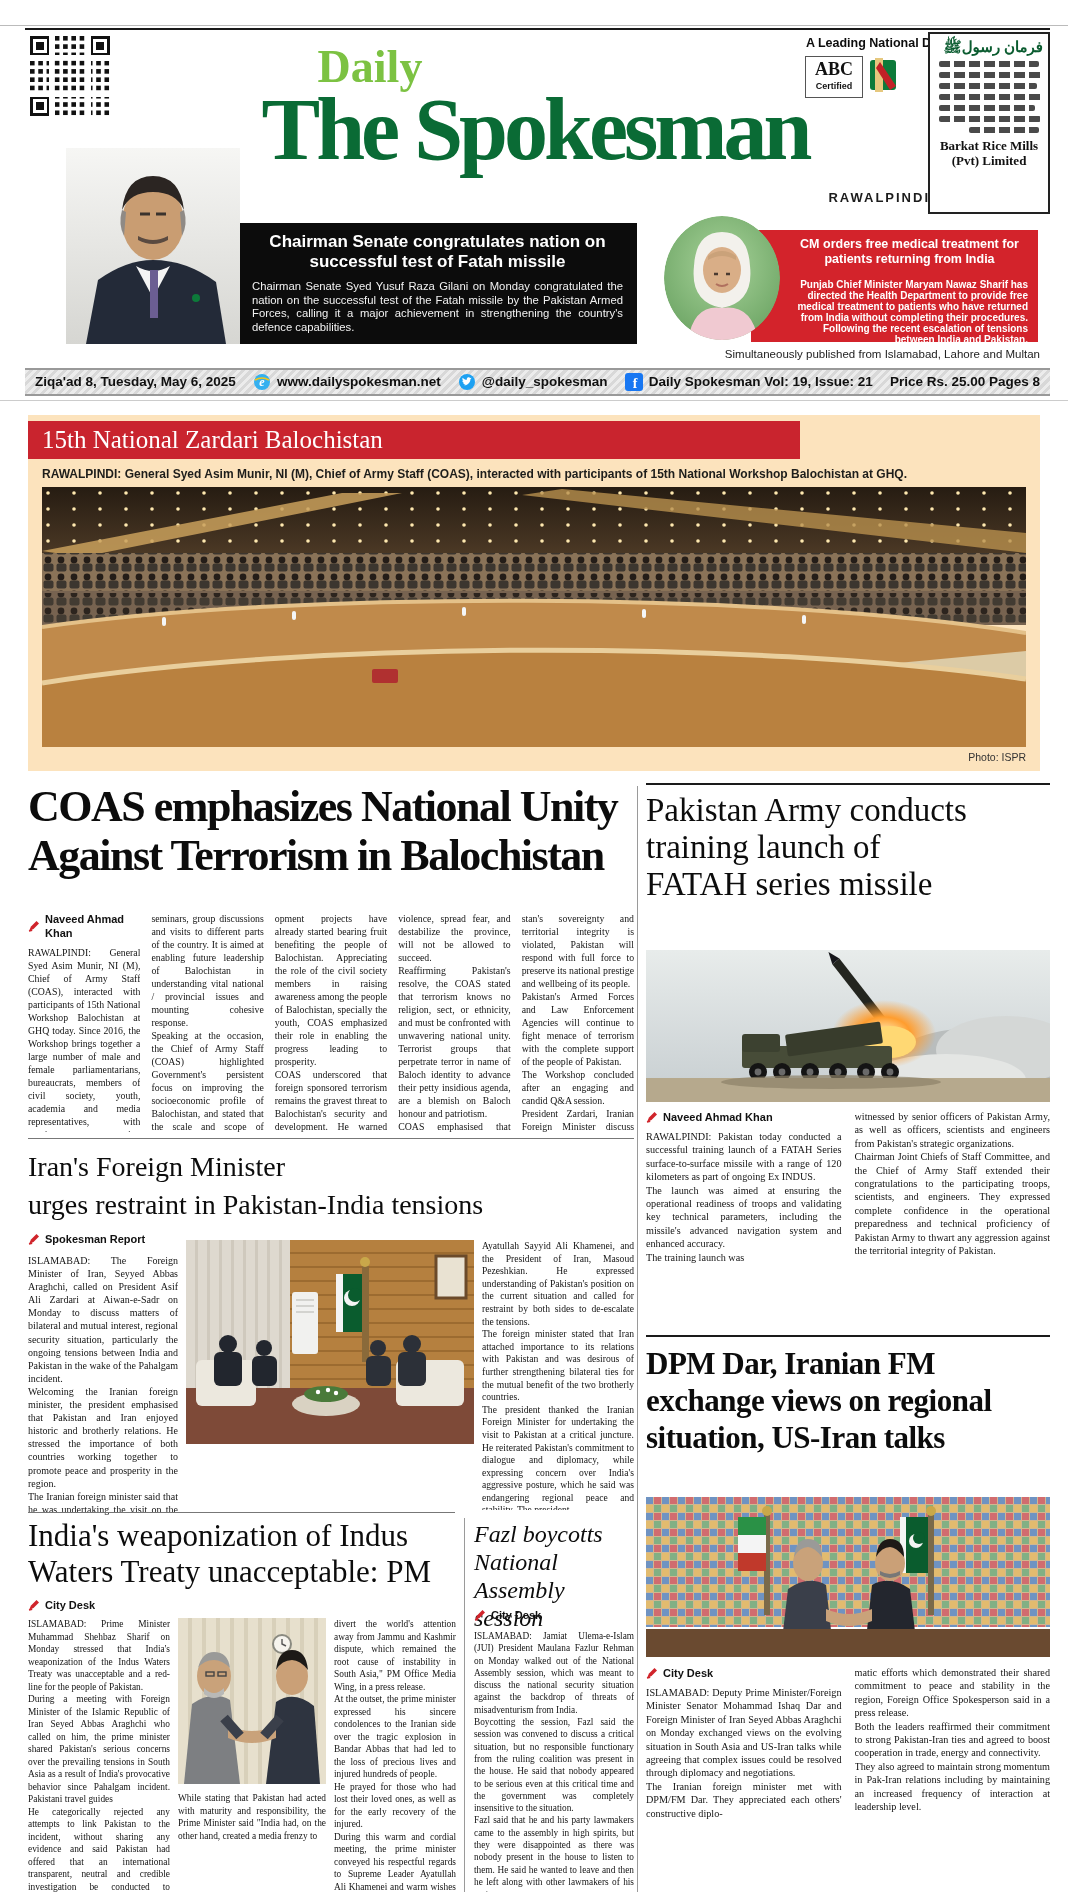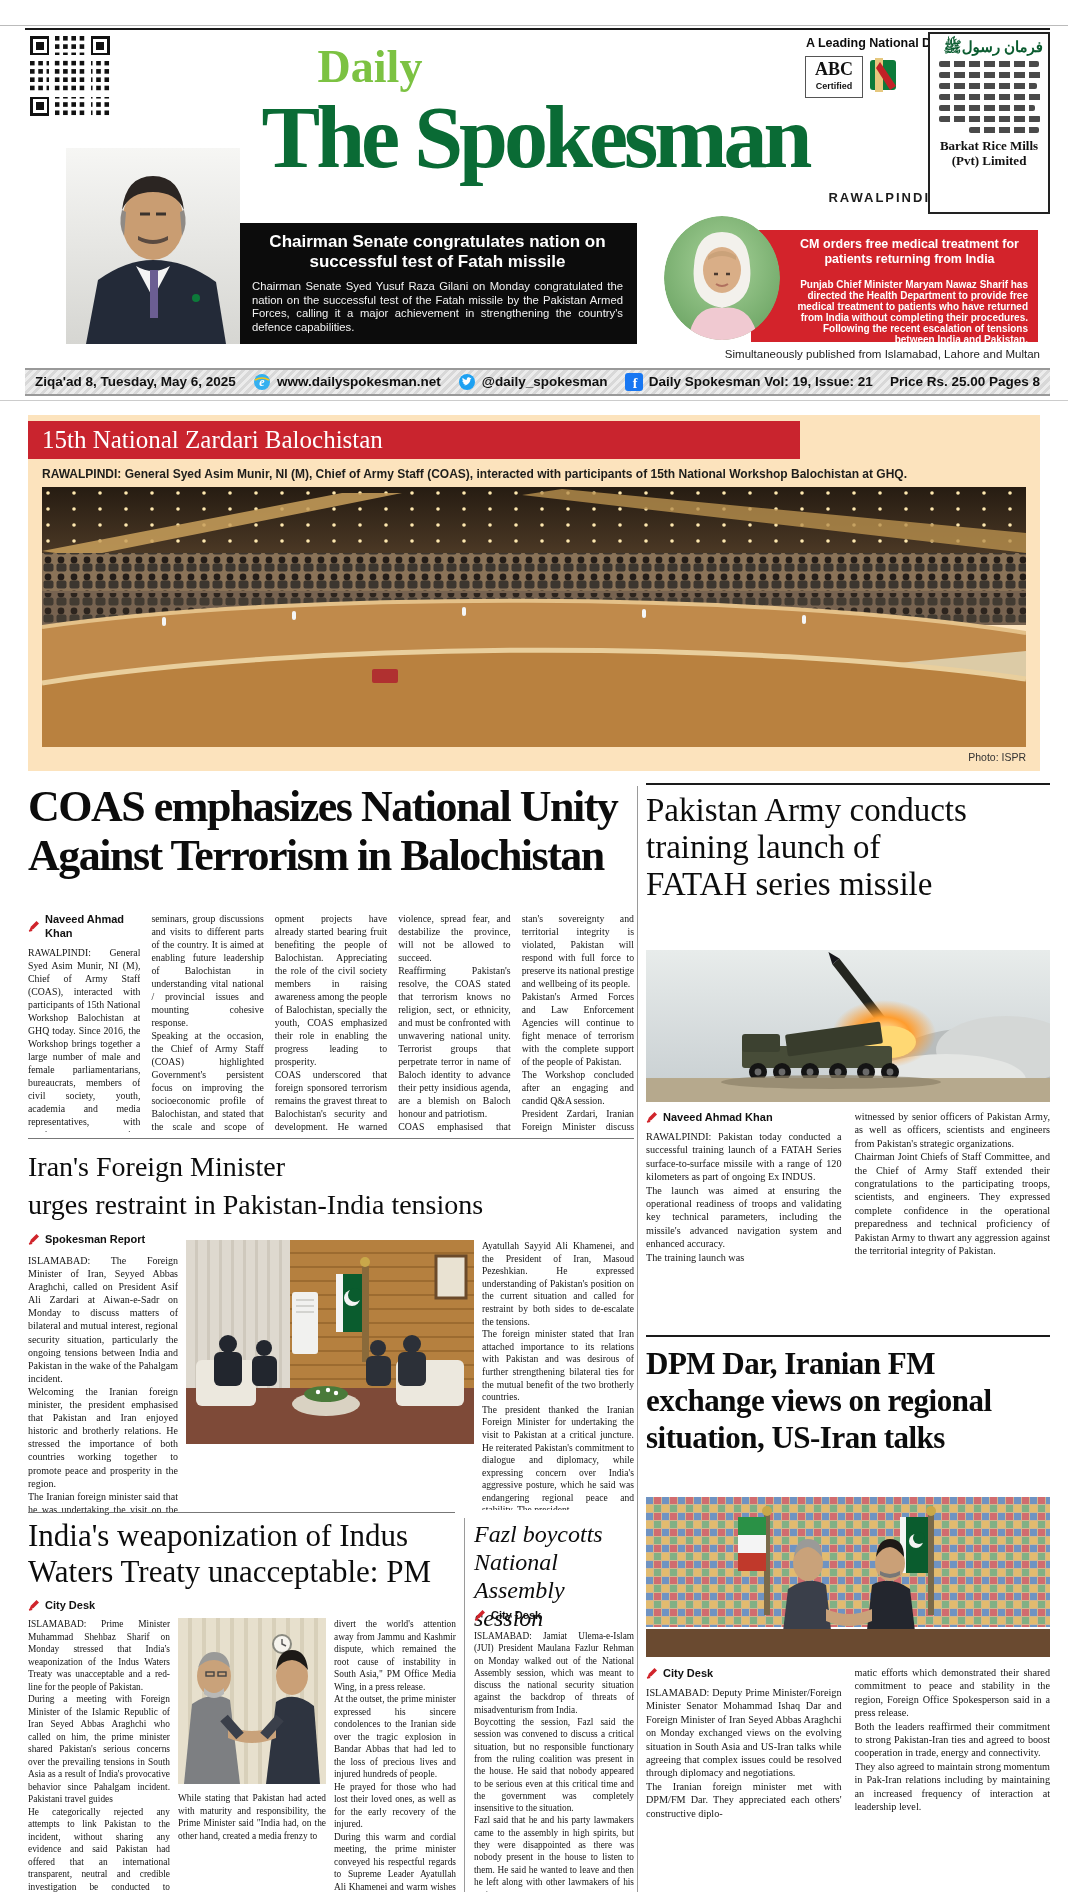--- a/index.html
+++ b/index.html
@@ -49,21 +49,21 @@
       <rect x="2" y="2" width="3" height="3" fill="#111"></rect>
     <rect x="22" y="0" width="7" height="7" fill="#111"></rect>
       <rect x="23" y="1" width="5" height="5" fill="#fff"></rect>
       <rect x="24" y="2" width="3" height="3" fill="#111"></rect>
     <rect x="0" y="22" width="7" height="7" fill="#111"></rect>
       <rect x="1" y="23" width="5" height="5" fill="#fff"></rect>
       <rect x="2" y="24" width="3" height="3" fill="#111"></rect>
   </svg>
 
   <div class="abs serif" style="left:290px;top:40px;width:160px;text-align:center;font-size:46px;font-weight:bold;color:#7cc242;">Daily</div>
-  <div class="abs serif" style="left:130px;top:84px;width:810px;text-align:center;font-size:88px;line-height:108px;font-weight:bold;color:#0a6b35;letter-spacing:-4px;">The Spokesman</div>
+  <div class="abs serif" style="left:130px;top:76px;width:810px;text-align:center;font-size:88px;line-height:108px;font-weight:bold;color:#0a6b35;letter-spacing:-4px;">The Spokesman</div>
   <div class="abs sans" style="left:790px;top:190px;width:140px;text-align:right;font-size:13px;font-weight:bold;letter-spacing:2px;color:#1c1c1c;">RAWALPINDI</div>
 
   <div class="abs sans" style="left:792px;top:36px;width:160px;text-align:right;font-size:12.5px;font-weight:bold;color:#0d0d0d;">A Leading National Daily</div>
   <div class="abs" style="left:805px;top:56px;width:56px;height:40px;border:1px solid #555;background:#fff;text-align:center;">
     <div class="serif" style="font-size:18px;font-weight:bold;line-height:24px;color:#111;">ABC</div>
     <div class="sans" style="font-size:9px;font-weight:bold;color:#111;">Certified</div>
   </div>
   <svg class="abs" style="left:866px;top:56px;" width="36" height="40" viewBox="0 0 36 40">
     <rect x="4" y="4" width="26" height="30" rx="3" fill="#0d7a3a"></rect>
     <rect x="9" y="2" width="8" height="34" fill="#e6c87e"></rect>

